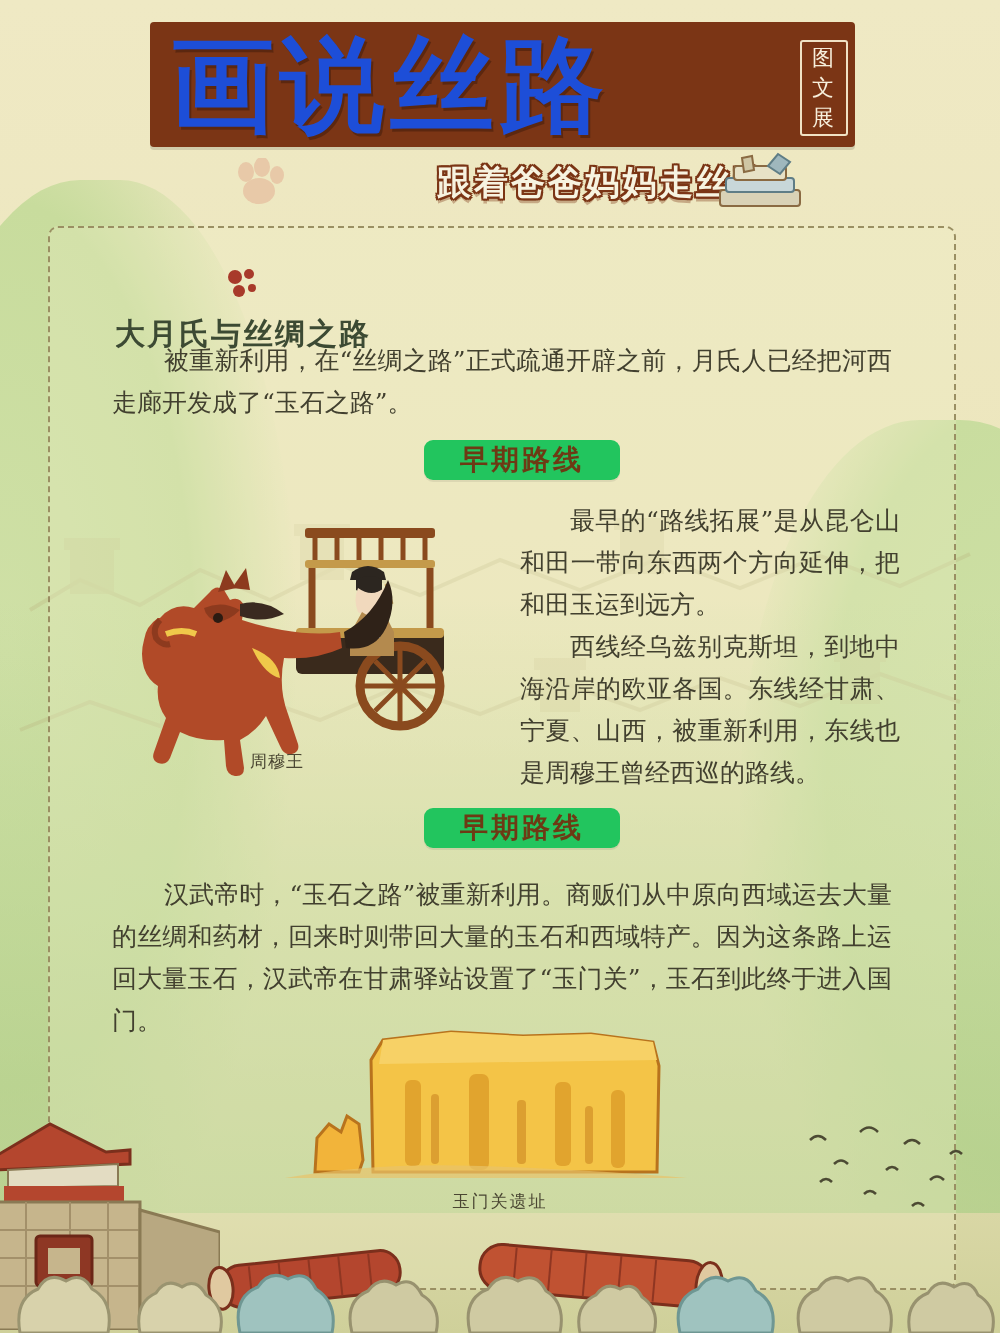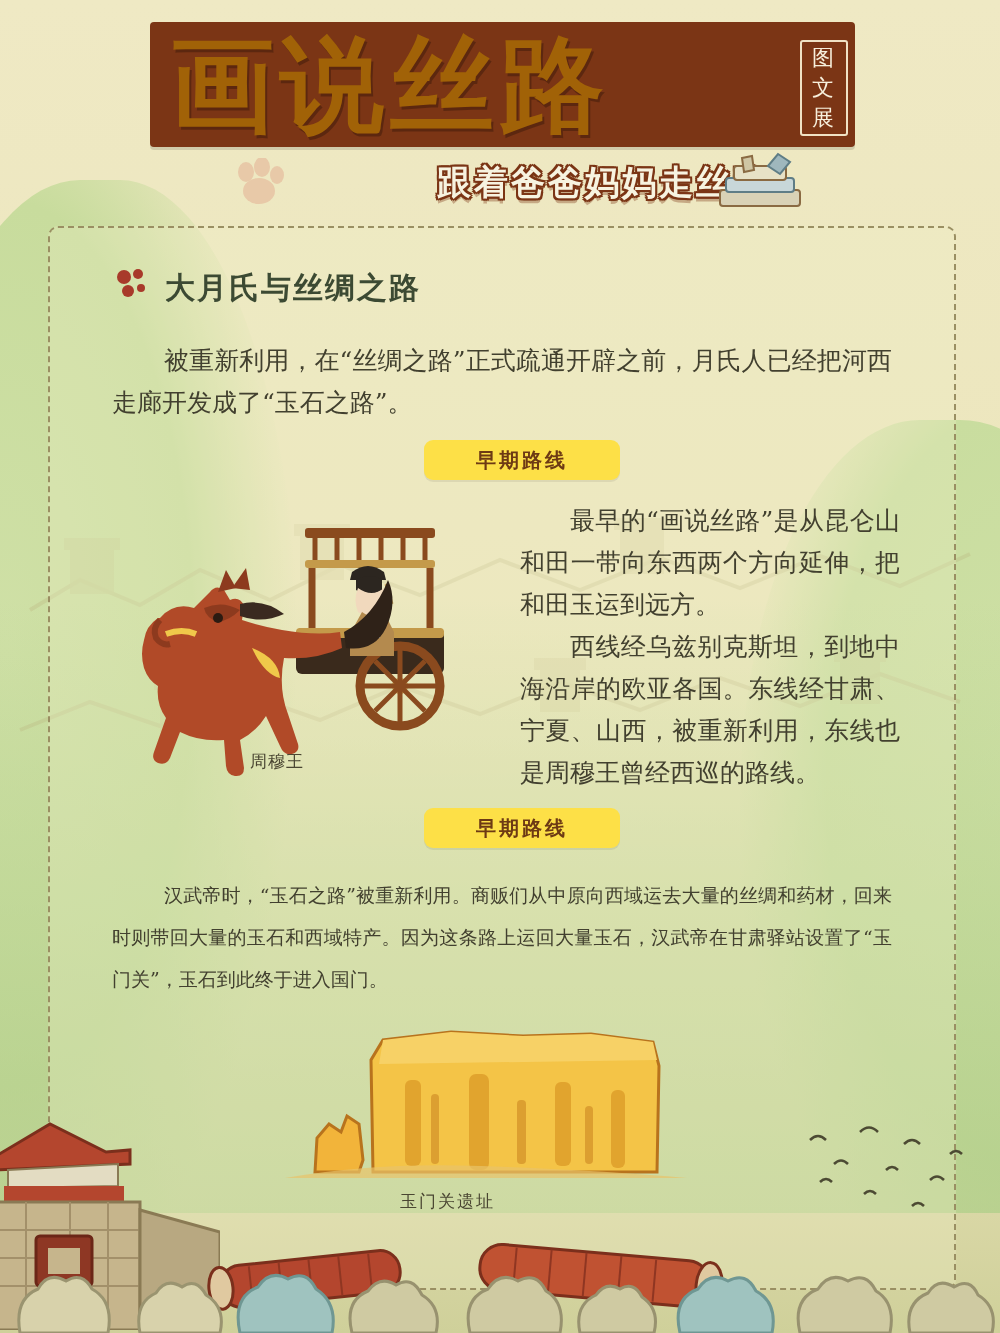--- a/index.html
+++ b/index.html
@@ -22,21 +22,21 @@
      background:linear-gradient(180deg, rgba(190,214,150,0) 0%, rgba(186,212,146,.55) 40%, rgba(170,200,130,.75) 100%);}
   .bg-wall{position:absolute;left:0;top:430px;width:1000px;height:420px;opacity:.28;}
   .bg-bottom-sand{position:absolute;left:0;bottom:0;width:1000px;height:120px;
      background:linear-gradient(180deg,#d9d7a5 0%, #cfd09a 100%);}
 
   
   .header{position:absolute;left:0;top:0;width:1000px;height:218px;}
   .title-plate{position:absolute;left:150px;top:22px;width:705px;height:125px;
      background:#7b3515;border-radius:4px;box-shadow:0 3px 0 rgba(0,0,0,.12);}
   .title-main{position:absolute;left:170px;top:26px;width:620px;height:118px;
-     color:#a16207;font-size:104px;line-height:118px;letter-spacing:6px;
+     color:#1d4ed8;font-size:104px;line-height:118px;letter-spacing:6px;
      font-family:"DejaVu Serif", serif;font-weight:bold;text-align:left;
      text-shadow:2px 3px 0 rgba(0,0,0,.25);}
   .title-badge{position:absolute;left:800px;top:40px;width:44px;height:92px;
      color:#f7efdc;font-size:22px;line-height:30px;text-align:center;
      font-family:"DejaVu Serif", serif;letter-spacing:2px;
      display:flex;flex-direction:column;align-items:center;justify-content:center;
      border:2px solid #f0e2c5;border-radius:3px;}
   .title-badge span{display:block;}
   .subtitle-wrap{position:absolute;left:250px;top:160px;width:520px;height:48px;}
   .subtitle{position:absolute;left:0;top:0;width:520px;text-align:right;
@@ -47,56 +47,56 @@
        -2px -2px 0 #7b3515, 2px -2px 0 #7b3515, -2px 2px 0 #7b3515, 2px 2px 0 #7b3515,
        0 5px 0 rgba(123,53,21,.35);}
   .paw{position:absolute;left:232px;top:158px;width:56px;height:48px;}
   .books{position:absolute;left:712px;top:152px;width:96px;height:62px;}
 
   
   .frame{position:absolute;left:48px;top:226px;width:904px;height:1060px;
      border:2px dashed #9a8f63;border-radius:10px;background:rgba(240,238,200,.30);}
 
   
-  .sec-head{position:absolute;left:115px;top:268px;display:flex;align-items:flex-start;gap:16px;}
+  .sec-head{position:absolute;left:115px;top:268px;display:flex;align-items:center;gap:16px;flex-direction:column;}
   .sec-dots{width:34px;height:30px;position:relative;}
   .sec-title{font-family:"DejaVu Serif", serif;font-weight:bold;font-size:30px;
      color:#3c4a33;letter-spacing:2px;}
 
   
   .p1{position:absolute;left:112px;top:340px;width:780px;
      font-family:"DejaVu Serif", serif;font-size:25px;line-height:42px;color:#42402f;
      text-indent:52px;text-align:justify;}
   .p3{position:absolute;left:112px;top:874px;width:780px;
-     font-family:"DejaVu Serif", serif;font-size:19px;line-height:42px;color:#42402f;
+     font-family:"DejaVu Serif", serif;font-size:25px;line-height:42px;color:#42402f;
      text-indent:52px;text-align:justify;}
 
   
   .pill{position:absolute;height:40px;min-width:152px;padding:0 22px;
-     background:#fde047;border-radius:9px;box-shadow:0 2px 0 rgba(0,0,0,.07);
+     background:#22c55e;border-radius:9px;box-shadow:0 2px 0 rgba(0,0,0,.07);
      display:flex;align-items:center;justify-content:center;
-     font-family:"DejaVu Serif", serif;font-weight:bold;font-size:20px;color:#6d3a14;
+     font-family:"DejaVu Serif", serif;font-weight:bold;font-size:28px;color:#6d3a14;
      letter-spacing:3px;}
   .pill.one{left:424px;top:440px;}
   .pill.two{left:424px;top:808px;}
 
   
   .p2{position:absolute;left:520px;top:500px;width:380px;
      font-family:"DejaVu Serif", serif;font-size:25px;line-height:42px;color:#42402f;
      text-align:justify;}
   .p2 .ind{text-indent:50px;display:block;}
 
   
   .horse-box{position:absolute;left:100px;top:500px;width:400px;height:300px;}
   .cap-horse{position:absolute;left:250px;top:750px;width:120px;text-align:left;
      font-family:"DejaVu Serif", serif;font-size:17px;color:#4a4632;letter-spacing:1px;}
 
   
   .ruin-box{position:absolute;left:255px;top:1020px;width:450px;height:170px;}
-  .cap-ruin{position:absolute;left:400px;top:1190px;width:200px;text-align:left;
+  .cap-ruin{position:absolute;left:400px;top:1190px;width:200px;text-align:center;
      font-family:"DejaVu Serif", serif;font-size:17px;color:#4a4632;letter-spacing:2px;}
 
   
   .gate{position:absolute;left:-10px;top:1090px;width:230px;height:240px;}
   .birds{position:absolute;right:20px;top:1110px;width:180px;height:110px;}
   .camels{position:absolute;left:0;bottom:0;width:1000px;height:120px;}
   .logs{position:absolute;left:180px;bottom:18px;width:700px;height:90px;}
 
   .nosel{user-select:none;}
 </style>
@@ -227,21 +227,21 @@
     <circle cx="118" cy="118" r="5" fill="#2b1b12"></circle>
     <path d="M66 134 q16 -6 30 0" stroke="#f0c84a" stroke-width="6" fill="none"></path>
     <path d="M60 120 q-8 8 -4 18 q6 8 14 6" stroke="#8d3a1e" stroke-width="6" fill="none"></path>
     <path d="M152 148 q26 10 28 30 q-16 -4 -28 -30 z" fill="#f0c84a"></path>
     <path d="M244 132 q30 -16 44 -52 q10 22 -2 48 q-12 24 -40 20 z" fill="#2f2218"></path>
   </g>
 </svg>
 <div class="cap-horse">周穆王</div>
 
 <div class="p2">
-  <span class="ind">最早的“画说丝路”是从昆仑山和田一带向东西两个方向延伸，把和田玉运到远方。</span>
+  <span class="ind">最早的“路线拓展”是从昆仑山和田一带向东西两个方向延伸，把和田玉运到远方。</span>
   <span class="ind">西线经乌兹别克斯坦，到地中海沿岸的欧亚各国。东线经甘肃、宁夏、山西，被重新利用，东线也是周穆王曾经西巡的路线。</span>
 </div>
 
 <div class="pill two">早期路线</div>
 
 <div class="p3">汉武帝时，“玉石之路”被重新利用。商贩们从中原向西域运去大量的丝绸和药材，回来时则带回大量的玉石和西域特产。因为这条路上运回大量玉石，汉武帝在甘肃驿站设置了“玉门关”，玉石到此终于进入国门。</div>
 
 <svg class="ruin-box" viewBox="0 0 450 170">
   <g>
     <path d="M60 152 L62 118 L74 104 L86 112 L92 96 L104 104 L108 140 L104 152 Z" fill="#f2b43a" stroke="#b8731d" stroke-width="3"></path>

